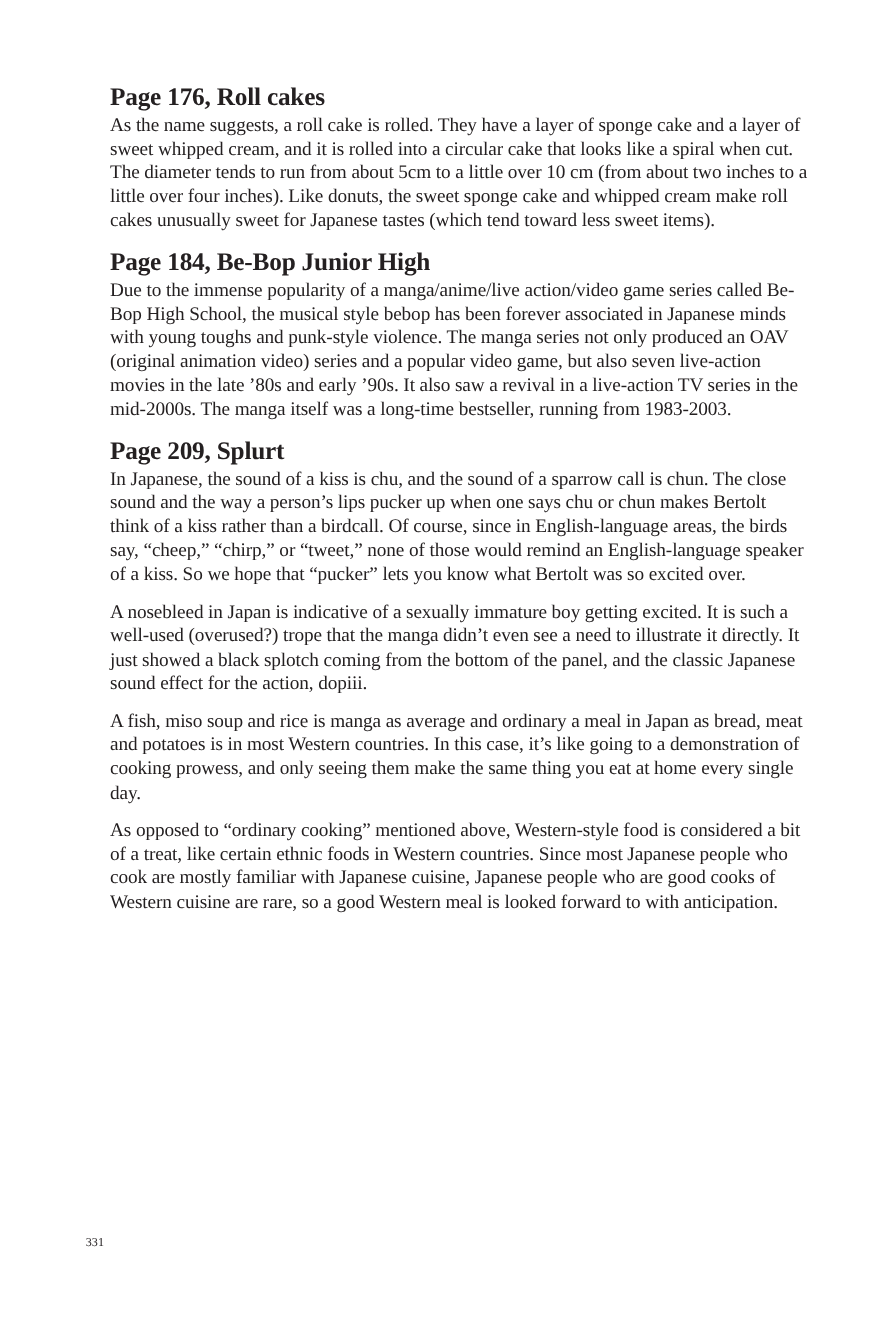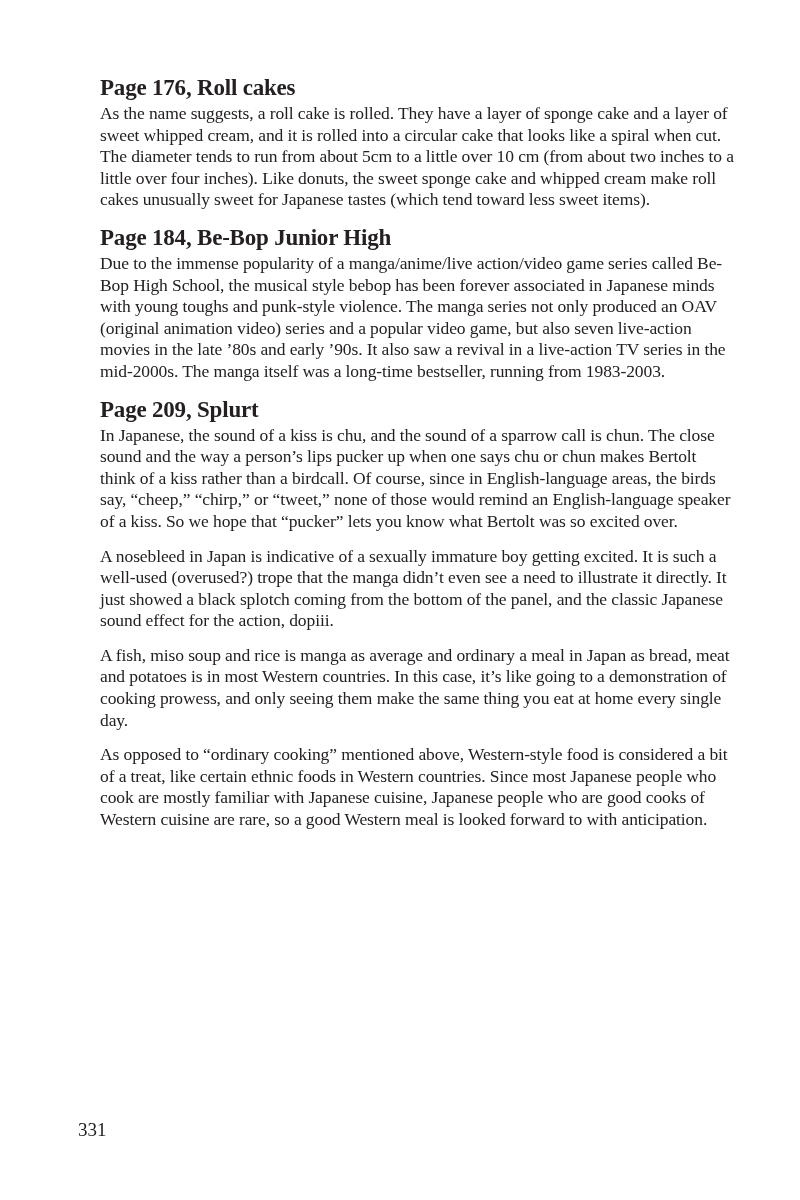--- a/index.html
+++ b/index.html
@@ -39,21 +39,21 @@
     line-height: 21.6px;
     letter-spacing: -0.1px;
     text-align: left;
   }
   .it {
   }
   .page-number {
     position: absolute;
     left: 78px;
     top: 1120px;
-    font-size: 19px;
+    font-size: 11px;
     line-height: 20px;
   }
 </style>
 </head>
 <body>
 
 <div class="page">
   <main class="content">
       <section class="glossary-section">
         <h2 class="heading">Page 176, Roll cakes</h2>

